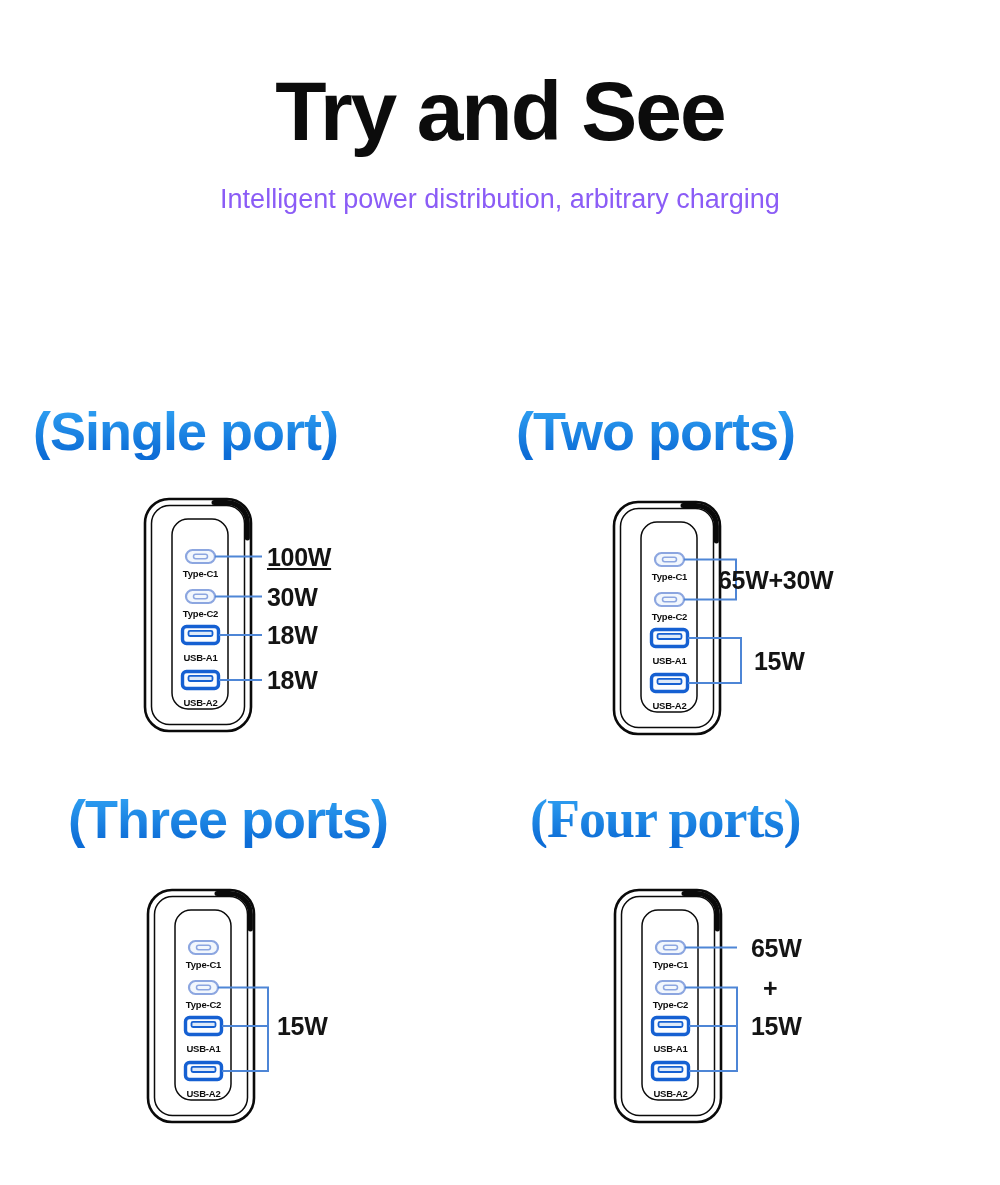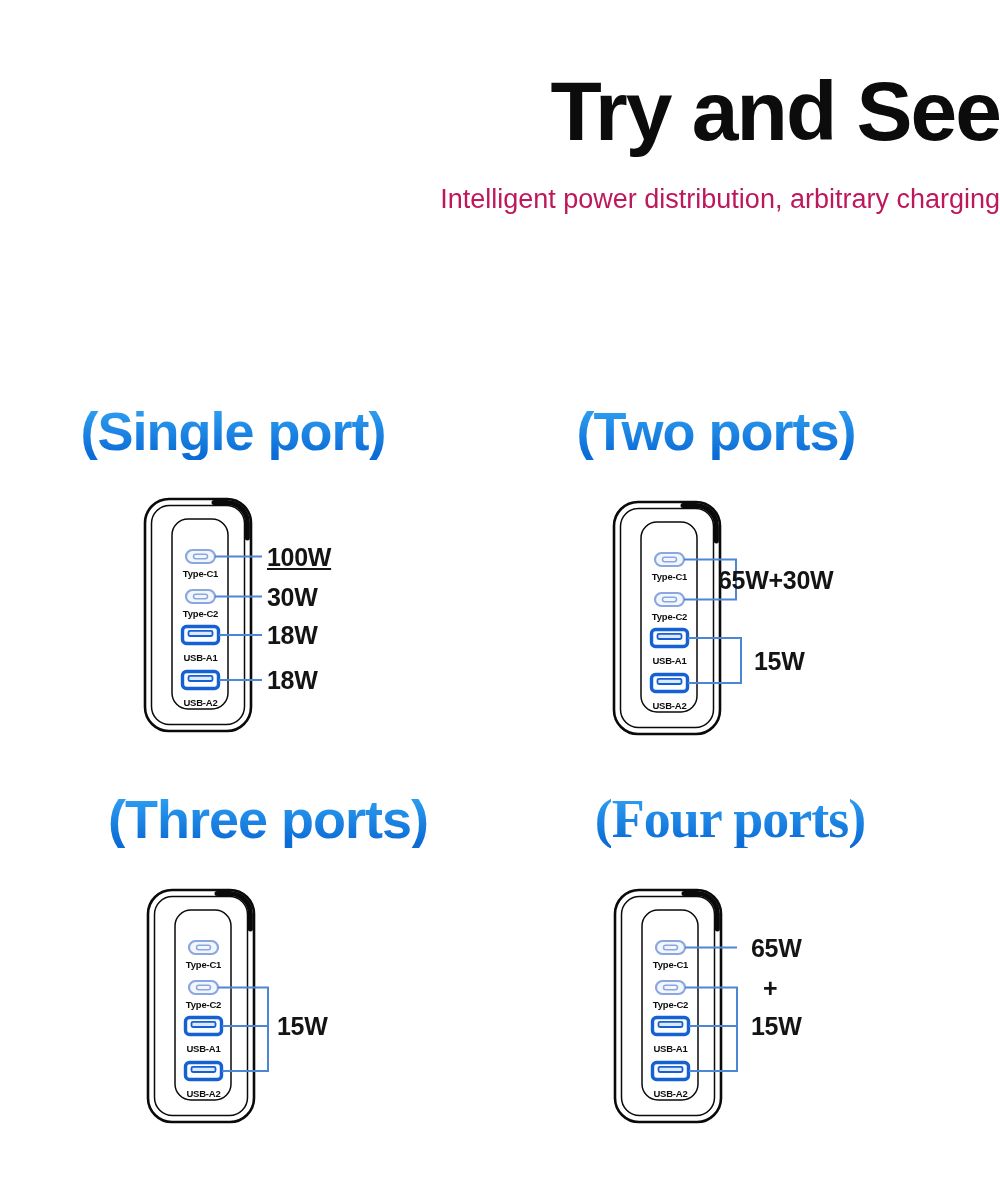--- a/index.html
+++ b/index.html
@@ -1,32 +1,32 @@
 <!DOCTYPE html>
 <html style="--heading-blue: #1583e8; --heading-gradient-top: #2fa0f2; --heading-gradient-bottom: #0c6cd6; --title-black: #0c0c0c; --typec-port-blue: #8ca6e0; --usba-port-blue: #1560d2; --connector-line-blue: #4e86d6; --outline-black: #0a0a0a;"><head>
 <meta charset="utf-8">
 <style>
   html,body{margin:0;padding:0;background:#ffffff;}
   .page{
     position:relative;width:1000px;height:1185px;background:#ffffff;overflow:hidden;
     font-family:"Liberation Sans", sans-serif;
   }
   
-  .hero{position:absolute;left:0;top:67px;width:1000px;text-align:right;}
+  .hero{position:absolute;left:0;top:67px;width:1000px;text-align:center;}
   .title-line{
     font-size:84px;line-height:88px;font-weight:800;letter-spacing:-2px;
     color:var(--title-black,#0c0c0c);
   }
   .subtitle{
     margin-top:28px;font-size:27px;line-height:32px;font-weight:400;
-    color:#be185d;letter-spacing:0;
+    color:#8b5cf6;letter-spacing:0;
   }
   
   .panel-heading{
-    position:absolute;width:400px;text-align:center;
+    position:absolute;width:400px;text-align:left;
     font-size:54px;line-height:58px;font-weight:800;letter-spacing:-1px;
     color:var(--heading-blue,#1583e8);
   }
   @supports ((-webkit-background-clip:text) or (background-clip:text)){
     .panel-heading{
       background:linear-gradient(180deg,var(--heading-gradient-top,#2fa0f2) 10%,var(--heading-gradient-bottom,#0c6cd6) 90%);
       -webkit-background-clip:text;background-clip:text;color:transparent;
     }
   }
   

